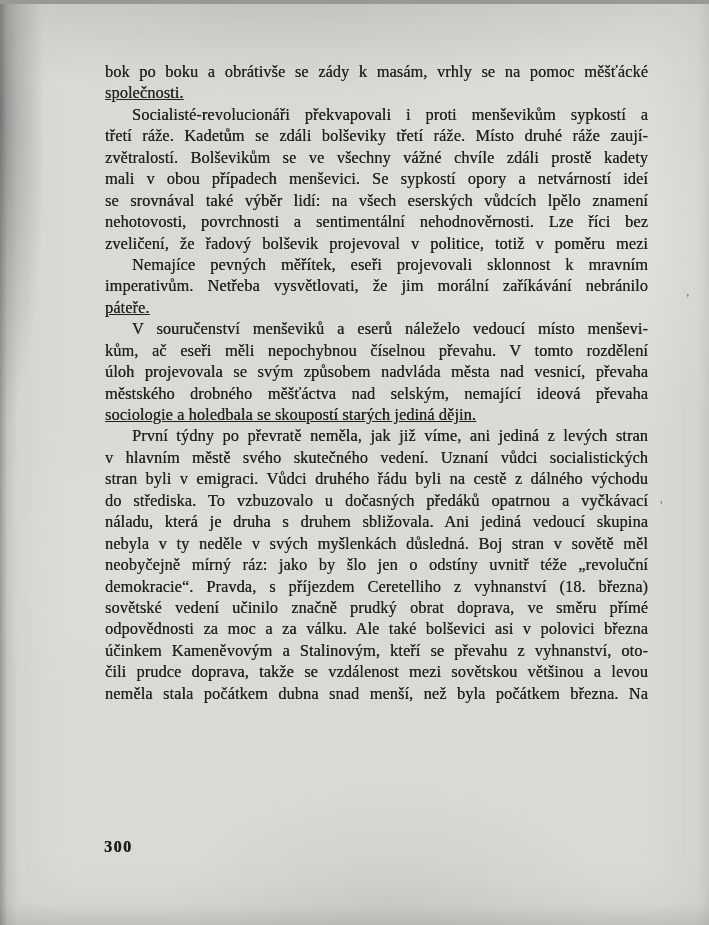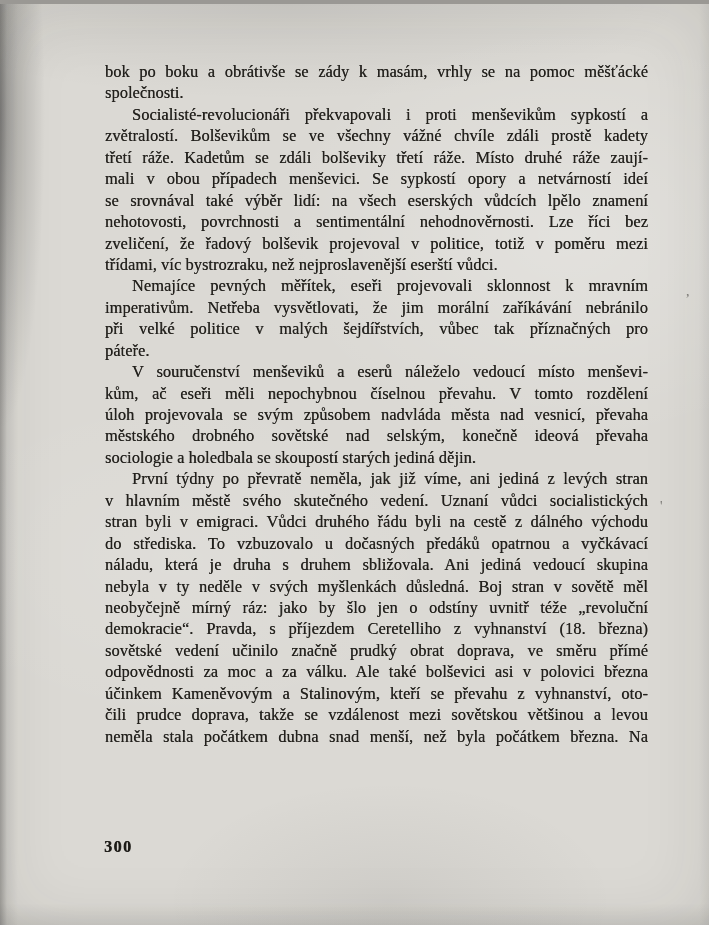--- a/index.html
+++ b/index.html
@@ -30,21 +30,21 @@
     letter-spacing:0.1px;
     text-shadow:0.3px 0 0 rgba(34,32,28,0.75);
   }
   .line{
     height:21.45px;
     overflow:hidden;
     text-align:justify;
     text-align-last:justify;
     white-space:normal;
   }
-  .line.no-just{ text-align-last:left; }
+  .line.no-just{ text-align-last:left;text-decoration:underline; }
   .line.indent{ text-indent:27px; }
   .page-number{
     position:absolute;
     left:104px; top:834px;
     font-size:16px;
     font-weight:bold;
     letter-spacing:1.5px;
     color:#1c1a16;
     text-shadow:0.4px 0 0 rgba(28,26,22,0.8);
   }
@@ -55,35 +55,33 @@
   }
 </style>
 </head>
 <body>
 
 <div class="scan">
   <div class="text-block" id="text-block">
       <div class="line">bok po boku a obrátivše se zády k masám, vrhly se na pomoc měšťácké</div>
       <div class="line no-just">společnosti.</div>
       <div class="line indent">Socialisté-revolucionáři překvapovali i proti menševikům sypkostí a</div>
+      <div class="line">třetí ráže. Kadetům se zdáli bolševiky třetí ráže. Místo druhé ráže zaují-</div>
       <div class="line">zvětralostí. Bolševikům se ve všechny vážné chvíle zdáli prostě kadety</div>
-      <div class="line">třetí ráže. Kadetům se zdáli bolševiky třetí ráže. Místo druhé ráže zaují-</div>
       <div class="line">mali v obou případech menševici. Se sypkostí opory a netvárností ideí</div>
       <div class="line">se srovnával také výběr lidí: na všech eserských vůdcích lpělo znamení</div>
       <div class="line">nehotovosti, povrchnosti a sentimentální nehodnověrnosti. Lze říci bez</div>
       <div class="line">zveličení, že řadový bolševik projevoval v politice, totiž v poměru mezi</div>
-      <div class="line no-just">třídami, víc bystrozraku, než nejproslavenější eserští vůdci.</div>
       <div class="line indent">Nemajíce pevných měřítek, eseři projevovali sklonnost k mravním</div>
       <div class="line">imperativům. Netřeba vysvětlovati, že jim morální zaříkávání nebránilo</div>
-      <div class="line">při velké politice v malých šejdířstvích, vůbec tak příznačných pro</div>
       <div class="line no-just">páteře.</div>
       <div class="line indent">V souručenství menševiků a eserů náleželo vedoucí místo menševi-</div>
       <div class="line">kům, ač eseři měli nepochybnou číselnou převahu. V tomto rozdělení</div>
       <div class="line">úloh projevovala se svým způsobem nadvláda města nad vesnicí, převaha</div>
-      <div class="line">městského drobného sovětské nad selským, konečně ideová převaha</div>
+      <div class="line">městského drobného měšťáctva nad selským, nemající ideová převaha</div>
       <div class="line no-just">sociologie a holedbala se skoupostí starých jediná dějin.</div>
       <div class="line indent">První týdny po převratě neměla, jak již víme, ani jediná z levých stran</div>
       <div class="line">v hlavním městě svého skutečného vedení. Uznaní vůdci socialistických</div>
       <div class="line">stran byli v emigraci. Vůdci druhého řádu byli na cestě z dálného východu</div>
       <div class="line">do střediska. To vzbuzovalo u dočasných předáků opatrnou a vyčkávací</div>
       <div class="line">náladu, která je druha s druhem sbližovala. Ani jediná vedoucí skupina</div>
       <div class="line">nebyla v ty neděle v svých myšlenkách důsledná. Boj stran v sovětě měl</div>
       <div class="line">neobyčejně mírný ráz: jako by šlo jen o odstíny uvnitř téže „revoluční</div>
       <div class="line">demokracie“. Pravda, s příjezdem Ceretelliho z vyhnanství (18. března)</div>
       <div class="line">sovětské vedení učinilo značně prudký obrat doprava, ve směru přímé</div>

